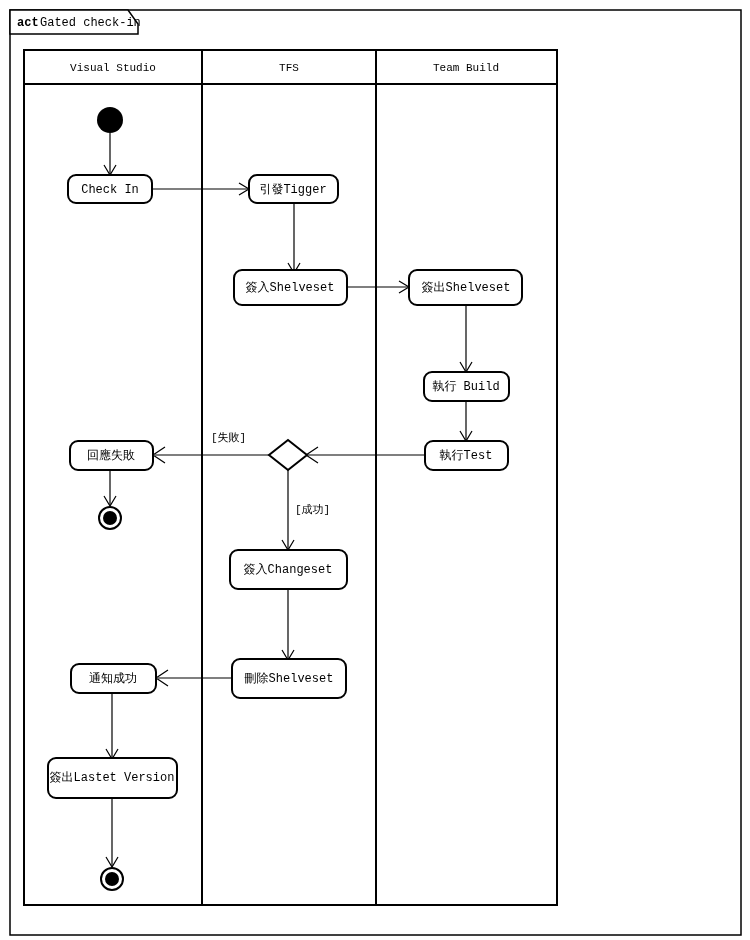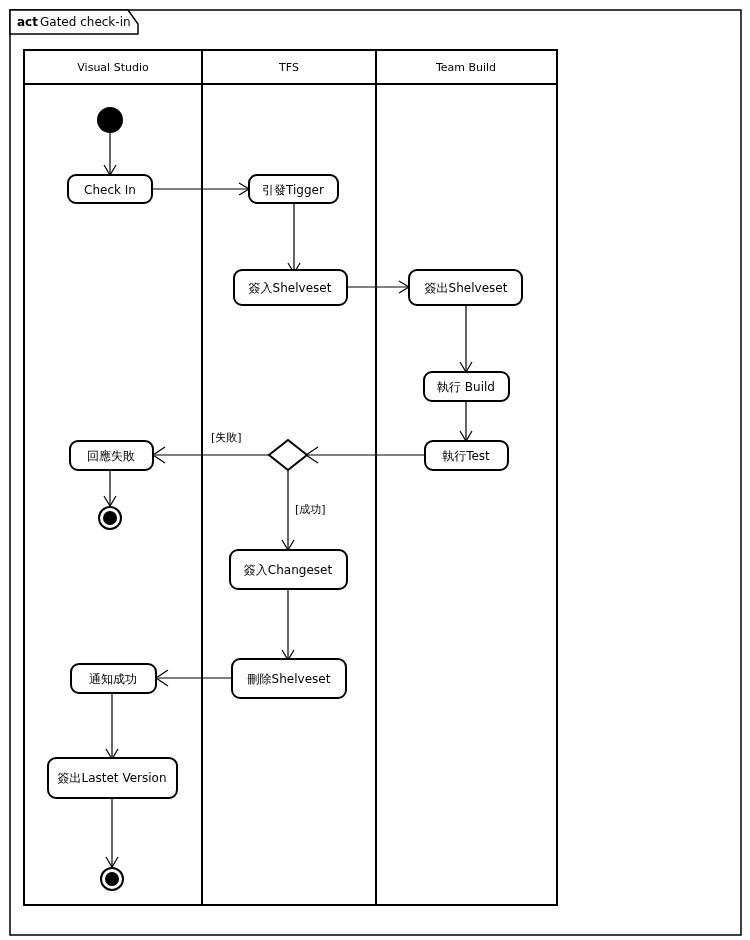--- a/index.html
+++ b/index.html
@@ -10,20 +10,21 @@
   body {
     width: 750px;
     height: 940px;
     font-family: "DejaVu Sans", "Liberation Sans", sans-serif;
     overflow: hidden;
   }
   #diagram-root {
     position: relative;
     width: 750px;
     height: 680px;
+    font-family: Liberation Mono, monospace;
   }
   svg.canvas {
     position: absolute;
     left: 0;
     top: 0;
     width: 750px;
     height: 940px;
   }
   .frame-title-text {
     font-size: 12px;

